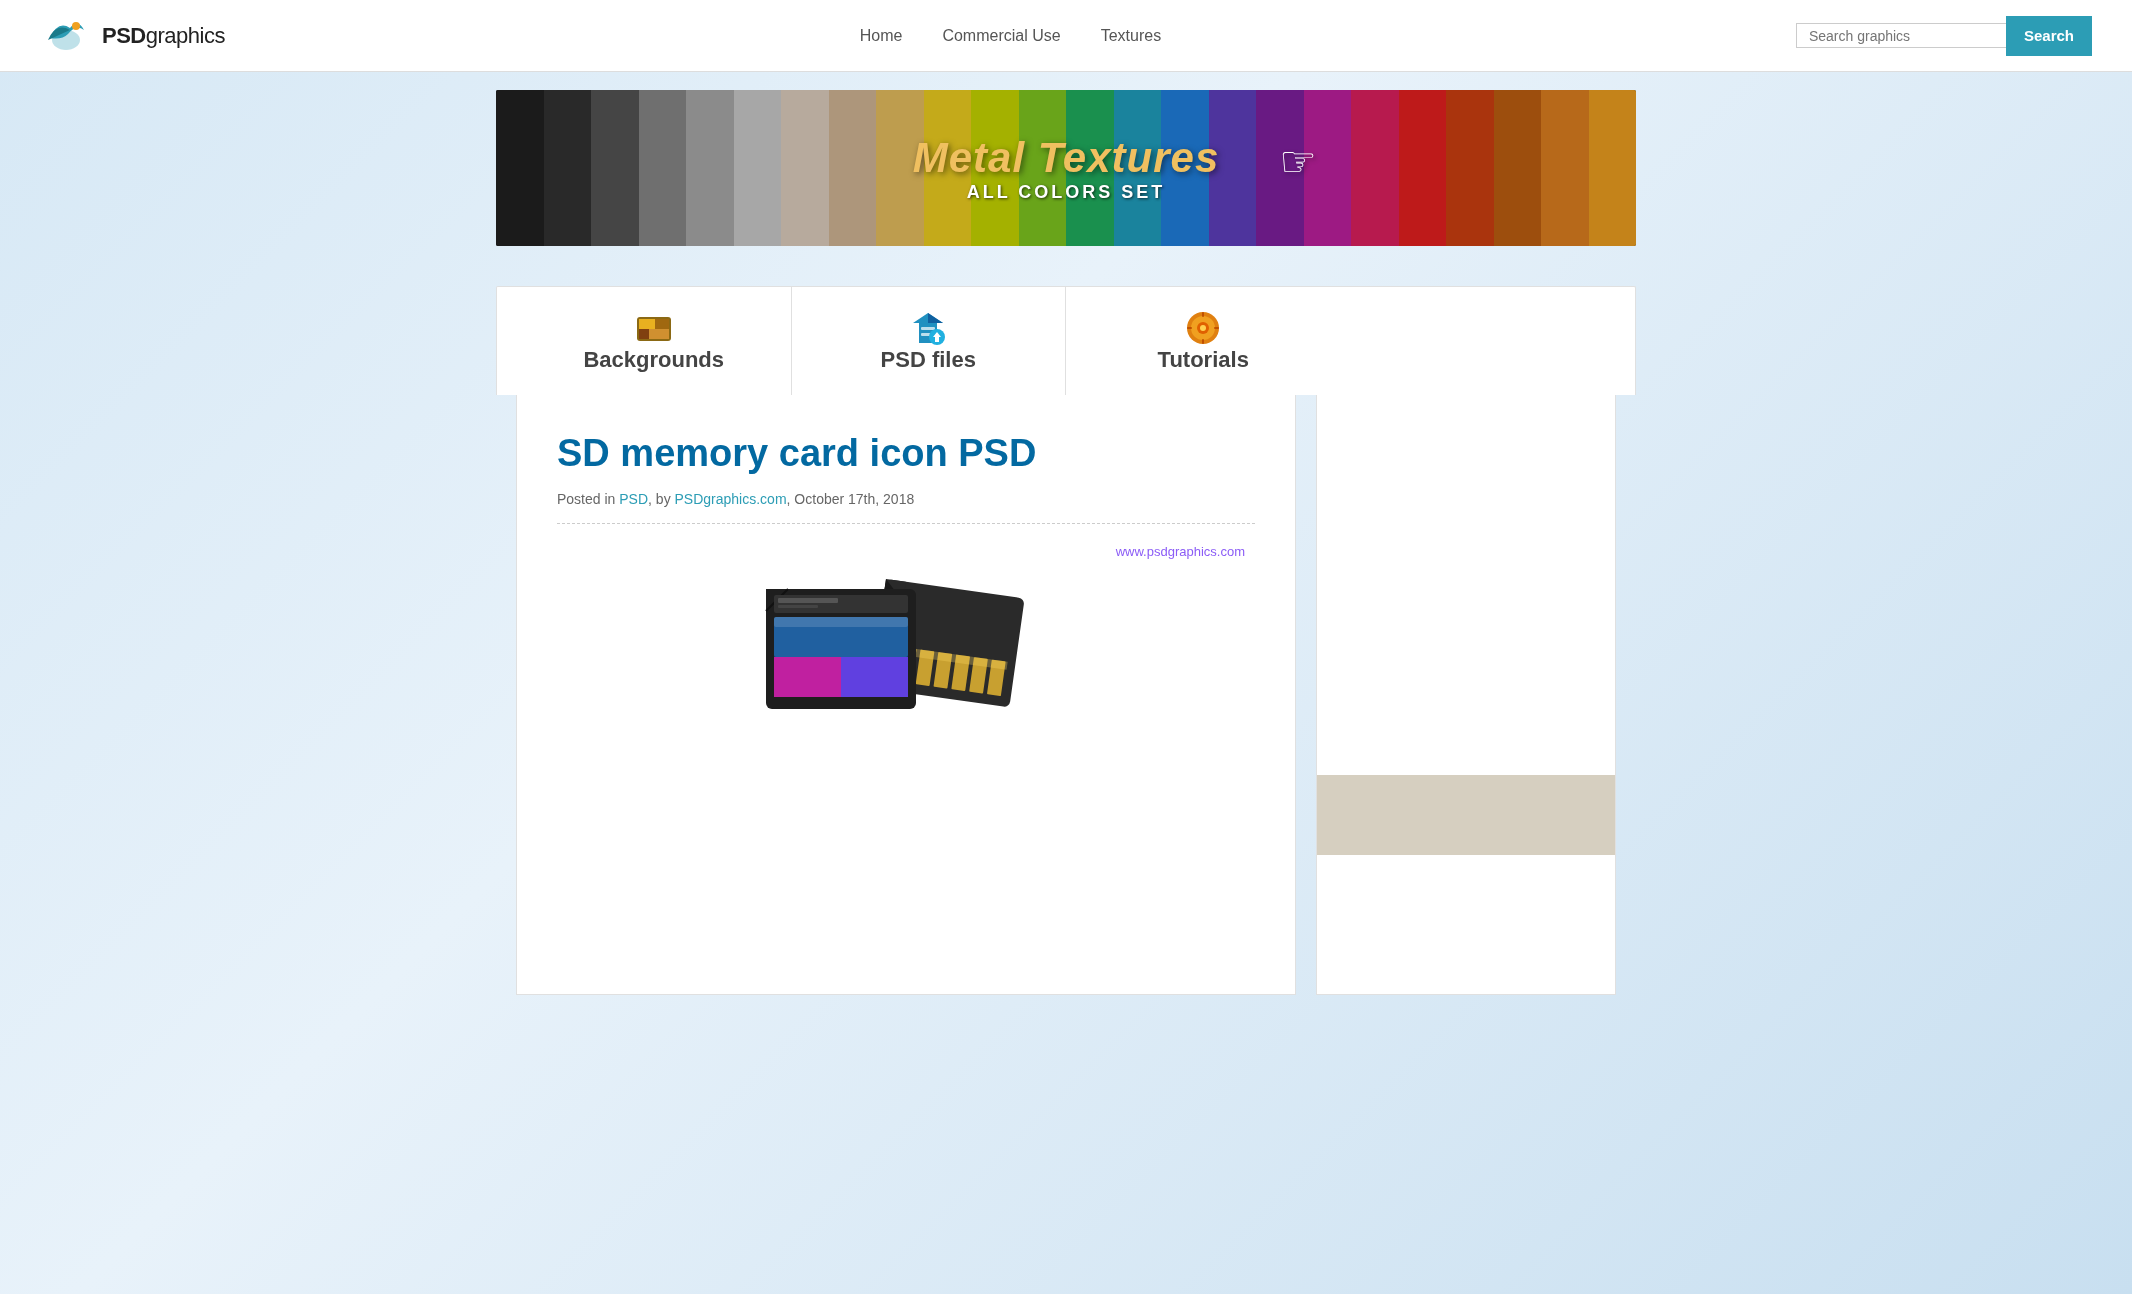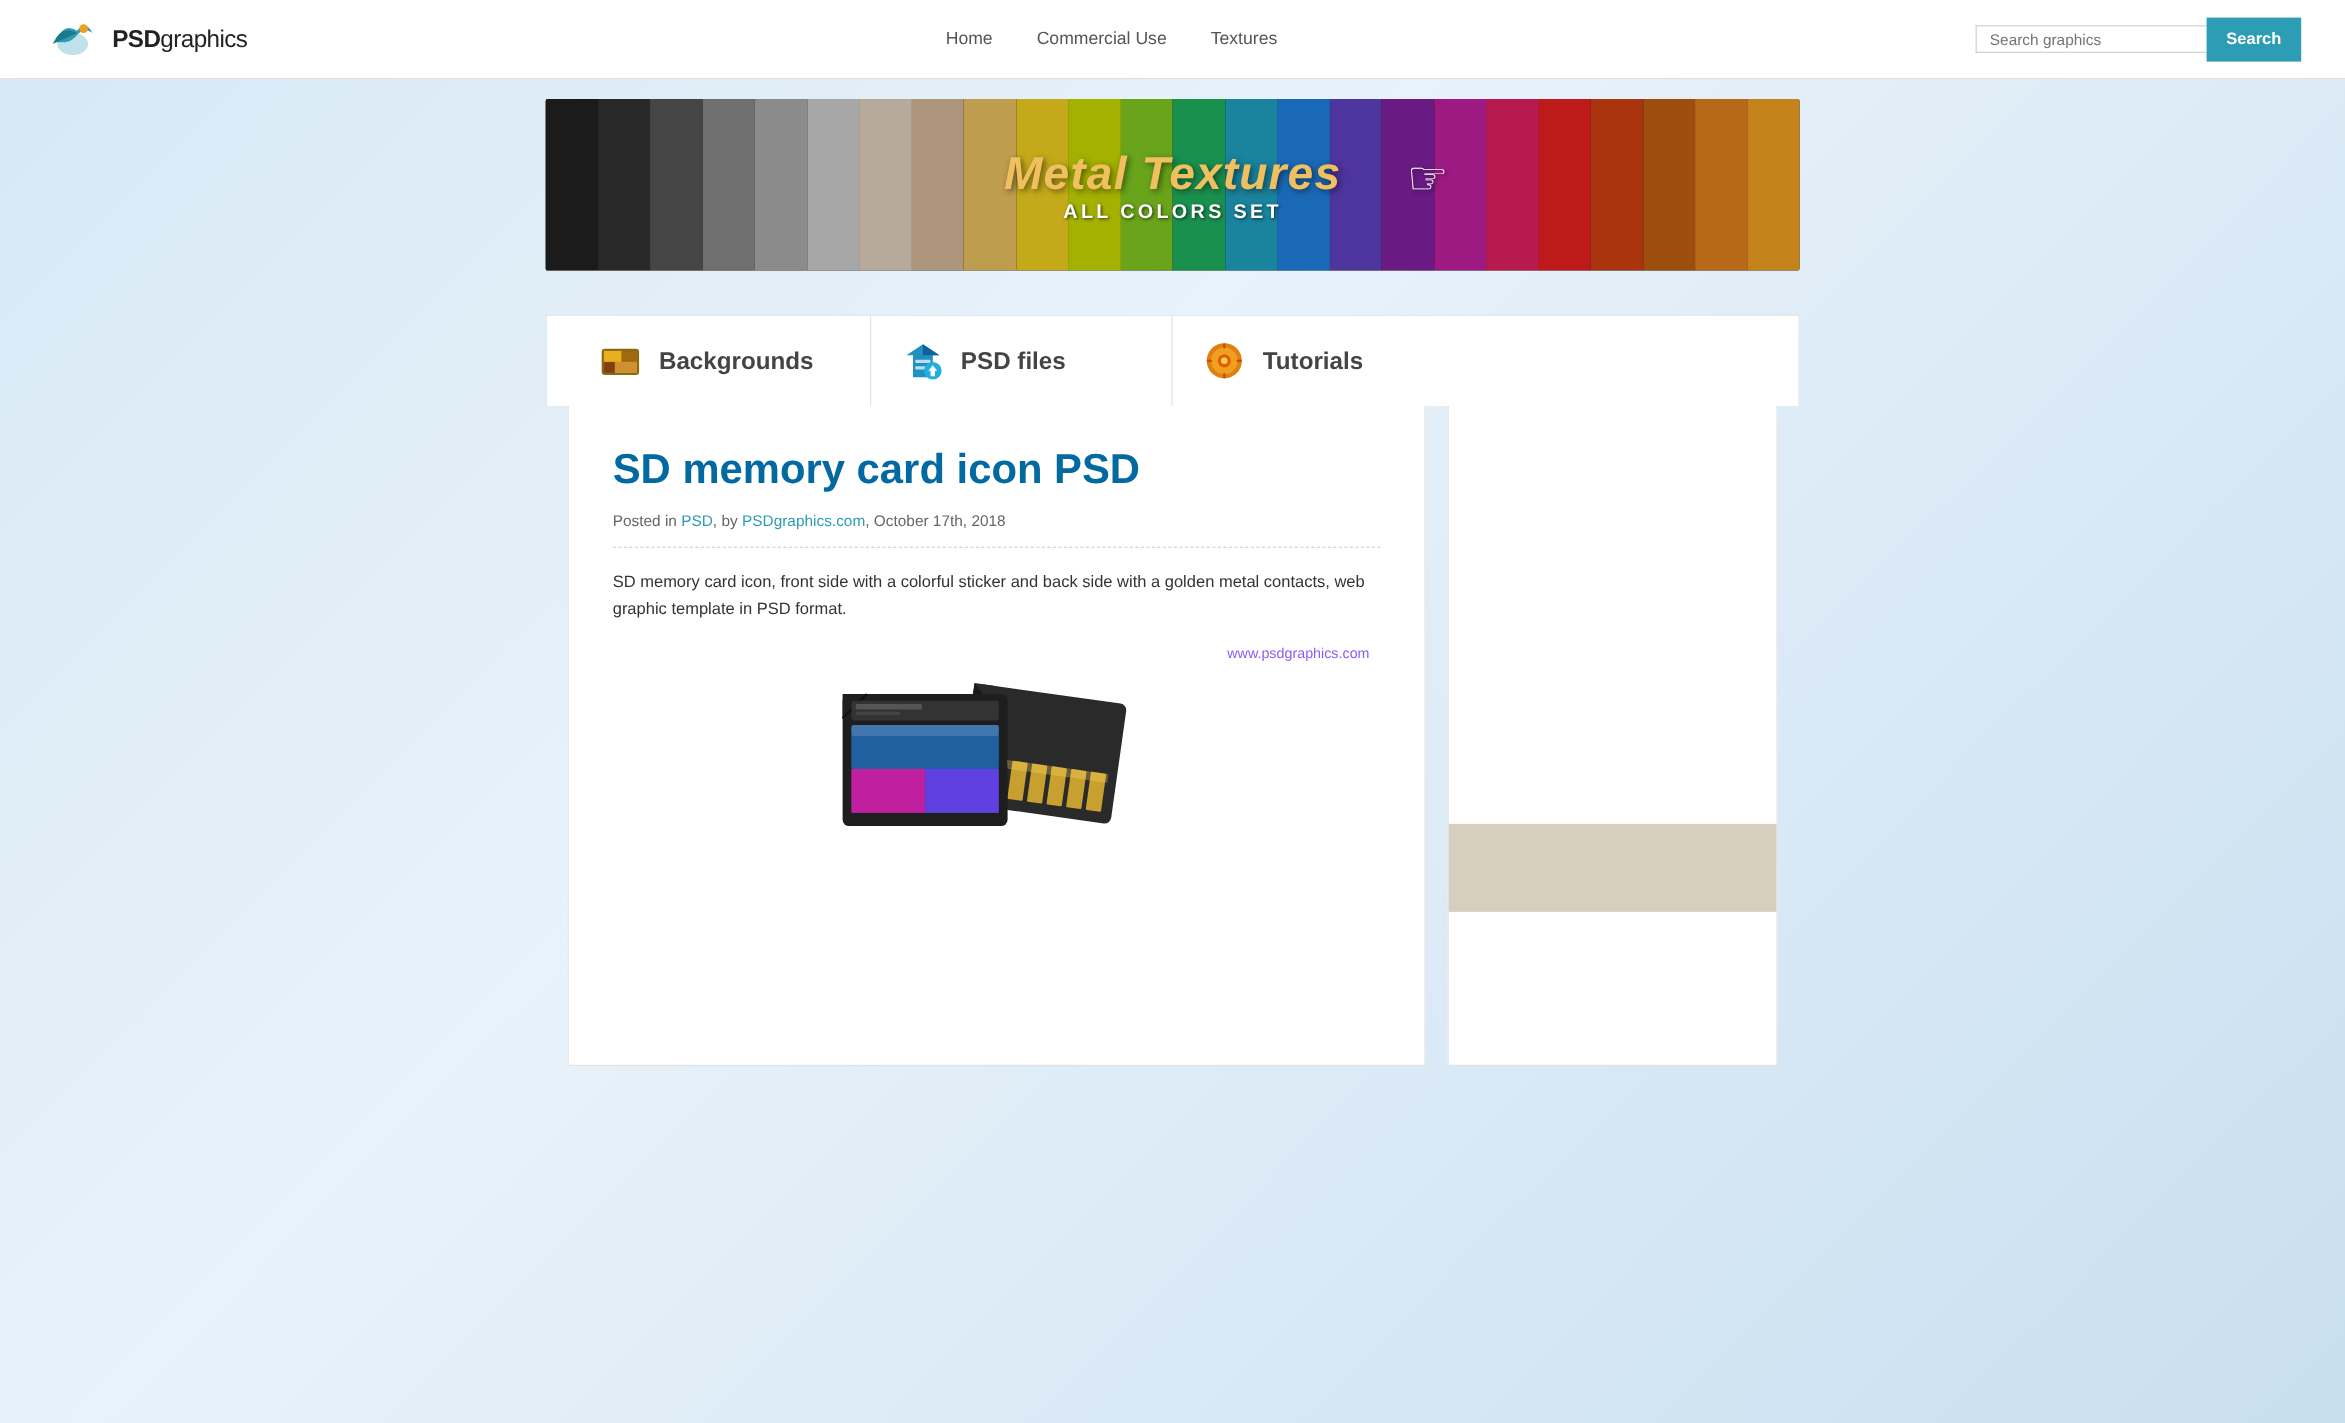--- a/index.html
+++ b/index.html
@@ -141,24 +141,24 @@
       background: #fff;
       border: 1px solid #e0e0e0;
       border-bottom: none;
       border-radius: 2px 2px 0 0;
     }
     .category-item {
       display: flex;
       align-items: center;
       justify-content: flex-start;
       padding: 22px 28px;
-      gap: 16px;
       cursor: pointer;
       border-right: 1px solid #e0e0e0;
       text-decoration: none;
+      flex-direction: column;
     }
     .category-item:last-child { border-right: none; }
     .category-icon {
       width: 38px;
       height: 38px;
       display: flex;
       align-items: center;
       justify-content: center;
       font-size: 28px;
     }
@@ -368,21 +368,20 @@
     <article id="article">
       <h1 id="article-title">SD memory card icon PSD</h1>
       <div id="article-meta">
         <span>Posted in</span>
         <a>PSD</a>,
         <span>by</span>
         <a>PSDgraphics.com</a>,
         <span>October 17th, 2018</span>
       </div>
 
-      <p id="article-description">SD memory card icon, front side with a colorful sticker and back side with a golden metal contacts, web graphic template in PSD format.</p>
 
       <div id="watermark">www.psdgraphics.com</div>
 
       <div id="sd-card-area">
         <svg width="380" height="200" viewBox="0 0 380 200" xmlns="http://www.w3.org/2000/svg">
 
           <g transform="translate(170, 20) rotate(8)">
 
             <rect x="0" y="0" width="140" height="110" rx="6" fill="#2a2a2a"></rect>
 

